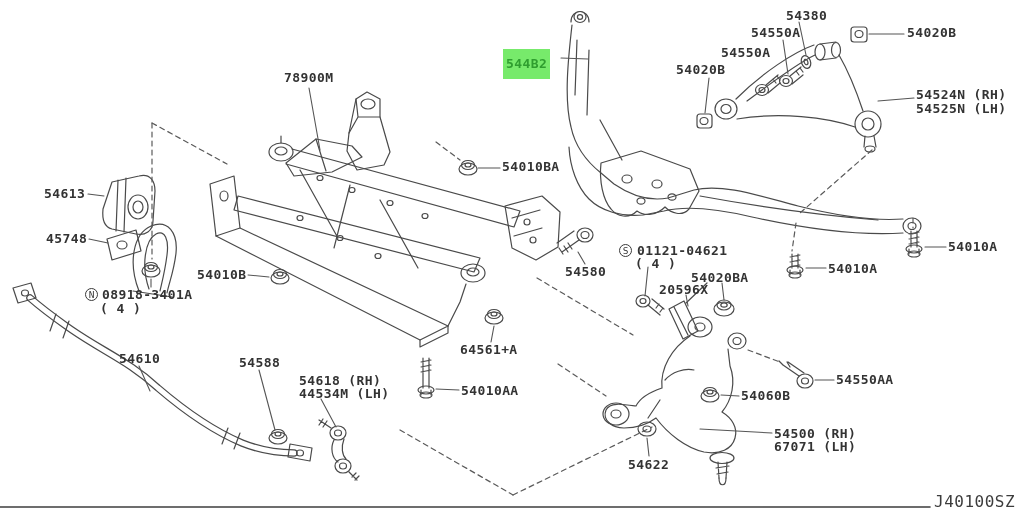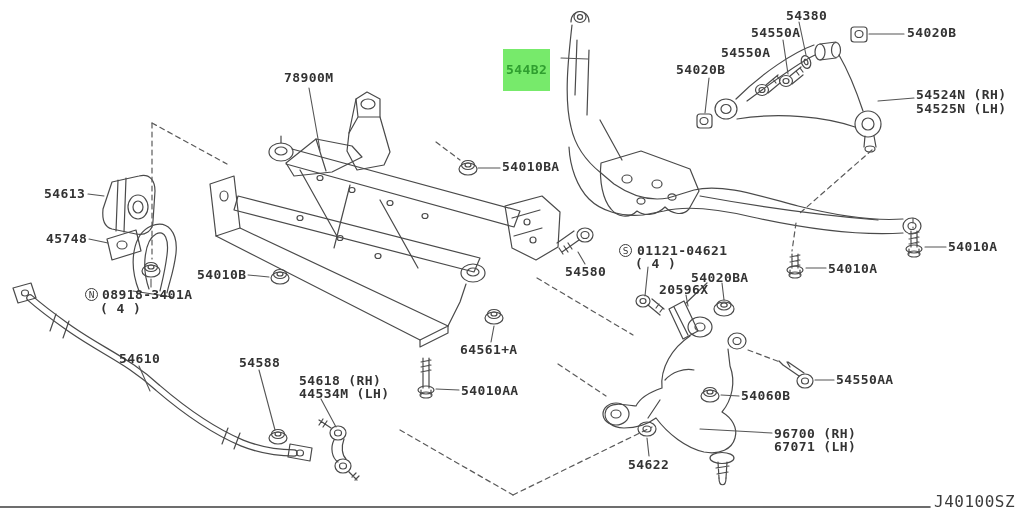--- a/index.html
+++ b/index.html
@@ -1,20 +1,20 @@
 <!DOCTYPE html>
 <html style="--hl-bg: #77ea6b; --hl-tx: #2f9e2f;"><head>
 <meta charset="utf-8">
 <style>
   html,body{margin:0;padding:0;background:#fff;}
   .canvas{position:relative;width:1024px;height:512px;background:#ffffff;overflow:hidden;
           font-family:"DejaVu Sans Mono","Liberation Mono",monospace;}
   .art{position:absolute;left:0;top:0;}
   .lbl{position:absolute;font-size:13px;letter-spacing:.4px;color:#333;white-space:pre;line-height:14px;font-weight:bold;}
-  .lbl.hl{background:var(--hl-bg,#77ea6b);color:var(--hl-tx,#2f9e2f);padding:14px 3px;}
+  .lbl.hl{background:var(--hl-bg,#77ea6b);color:var(--hl-tx,#2f9e2f);padding:8px 3px;}
   .code{position:absolute;font-size:16px;letter-spacing:.5px;color:#3c3c3c;}
   .circ{position:absolute;width:13px;height:13px;border:1.2px solid #3a3a3a;border-radius:50%;
         font-size:9.5px;line-height:12.5px;text-align:center;color:#3a3a3a;box-sizing:border-box;}
   svg *{vector-effect:non-scaling-stroke;}
 </style>
 </head>
 <body>
 
 <div class="canvas">
 
@@ -290,18 +290,18 @@
 <div class="lbl" style="left:637px;top:244px">01121-04621</div>
 <div class="lbl" style="left:635px;top:257px">( 4 )</div>
 <div class="lbl" style="left:659px;top:283px">20596X</div>
 <div class="lbl" style="left:691px;top:271px">54020BA</div>
 <div class="lbl" style="left:948px;top:240px">54010A</div>
 <div class="lbl" style="left:828px;top:262px">54010A</div>
 <div class="lbl" style="left:460px;top:343px">64561+A</div>
 <div class="lbl" style="left:461px;top:384px">54010AA</div>
 <div class="lbl" style="left:836px;top:373px">54550AA</div>
 <div class="lbl" style="left:741px;top:389px">54060B</div>
-<div class="lbl" style="left:774px;top:427px">96700 (RH)</div>
+<div class="lbl" style="left:774px;top:427px">54500 (RH)</div>
 <div class="lbl" style="left:774px;top:440px">67071 (LH)</div>
 <div class="lbl" style="left:628px;top:458px">54622</div>
 <div class="code" style="left:934px;top:492px">J40100SZ</div>
 
 </div>
 
 </body></html>

